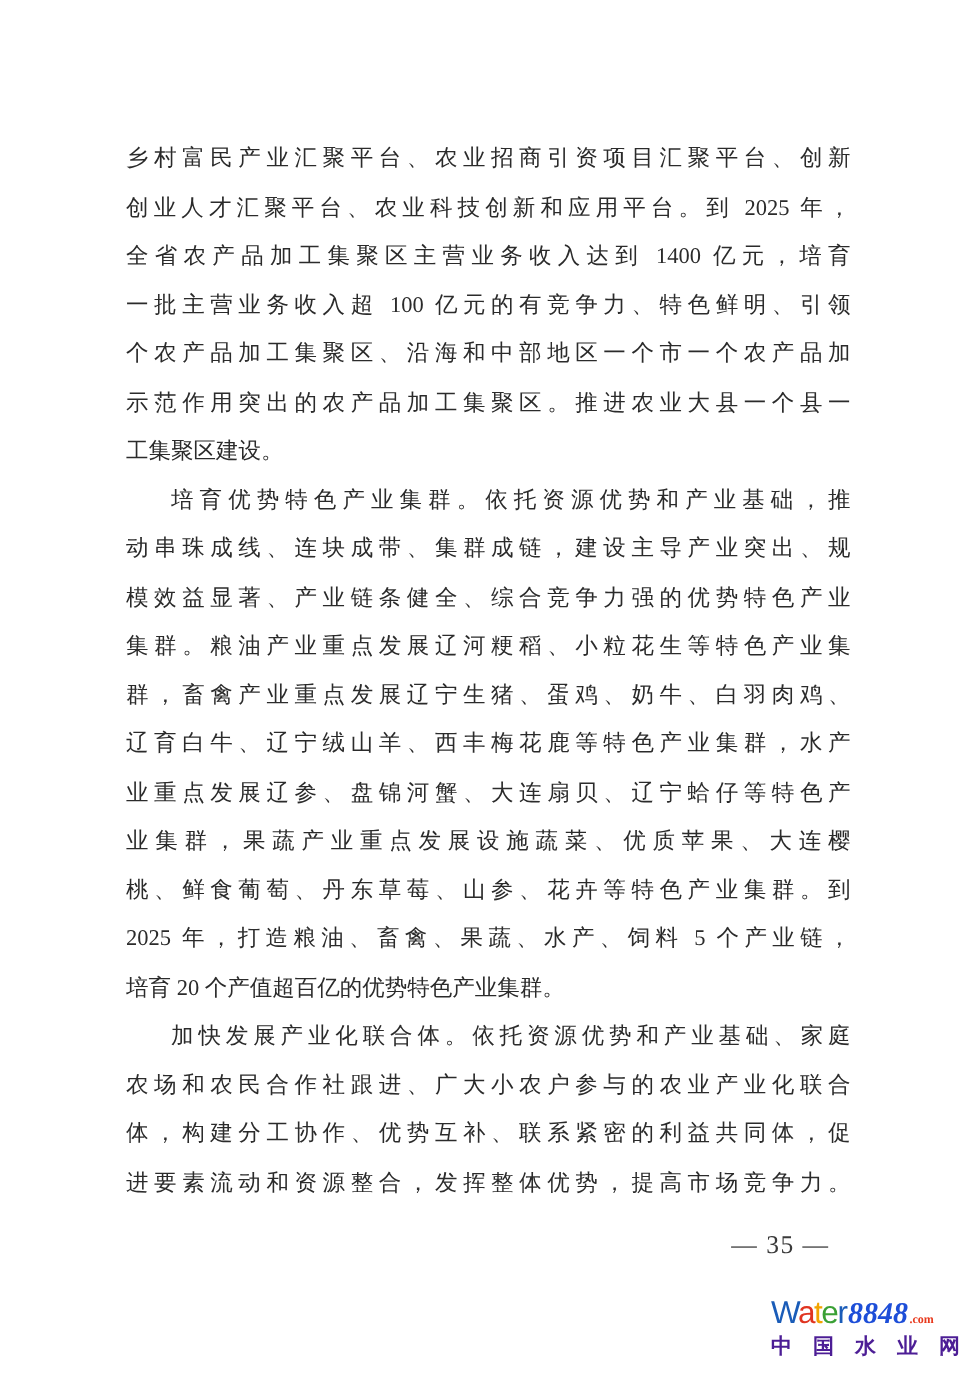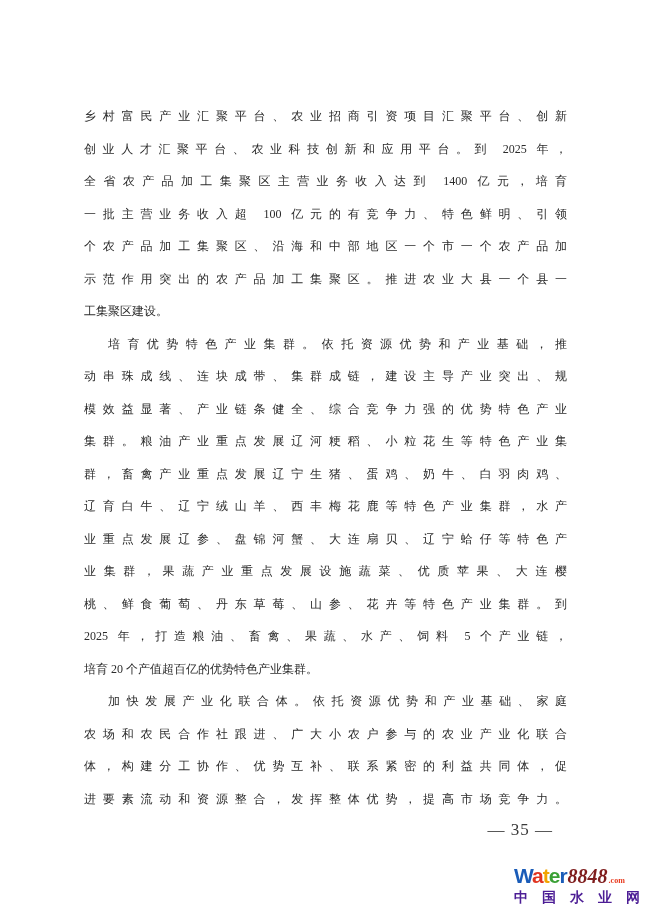--- a/index.html
+++ b/index.html
@@ -11,23 +11,23 @@
     position: relative;
     width: 650px;
     height: 919px;
     background: #ffffff;
     overflow: hidden;
     font-family: "Liberation Serif", serif;
   }
   .textblock {
     position: absolute;
     left: 84px;
-    top: 100px;
+    top: 90px;
     width: 483px;
-    font-size: 12px;
+    font-size: 15px;
     color: #2b2b2b;
   }
   .line {
     height: 32.5px;
     line-height: 32.5px;
     overflow: hidden;
     white-space: nowrap;
   }
   .line.just {
     white-space: normal;
@@ -56,21 +56,21 @@
     top: 864px;
     width: 126px;
   }
   .wm-row1 {
     display: flex;
     align-items: baseline;
     white-space: nowrap;
   }
   .brand-word {
     font-family: "Liberation Sans", sans-serif;
-    font-weight: bold;
+    font-weight: normal;
     font-size: 21px;
     letter-spacing: -1px;
   }
   .brand-number {
     font-family: "Liberation Serif", serif;
     font-style: italic;
     font-weight: bold;
     font-size: 20px;
     margin-left: 1px;
   }
@@ -118,19 +118,19 @@
       <div class="line just">农场和农民合作社跟进、广大小农户参与的农业产业化联合</div>
       <div class="line just">体，构建分工协作、优势互补、联系紧密的利益共同体，促</div>
       <div class="line just">进要素流动和资源整合，发挥整体优势，提高市场竞争力。</div>
     </main>
 
   <div class="pagenum">— 35 —</div>
 
   <div class="watermark">
     <div class="wm-row1">
         <span id="brand-word" class="brand-word"><span style="color: rgb(26, 92, 184);">W</span><span style="color: rgb(224, 52, 32);">a</span><span style="color: rgb(242, 164, 0);">t</span><span style="color: rgb(58, 160, 53);">e</span><span style="color: rgb(26, 92, 184);">r</span></span>
-        <span id="brand-number" class="brand-number" style="color: #7f1d1d;">8848</span>
+        <span id="brand-number" class="brand-number" style="color: #1d4ed8;">8848</span>
         <span id="brand-tld" class="brand-tld" style="color: rgb(232, 57, 29);">.com</span>
       </div>
     <div id="wm-subtitle" class="wm-subtitle" style="color: #4c1d95;">中国水业网</div>
   </div>
 
 </div>
 
 </body></html>

